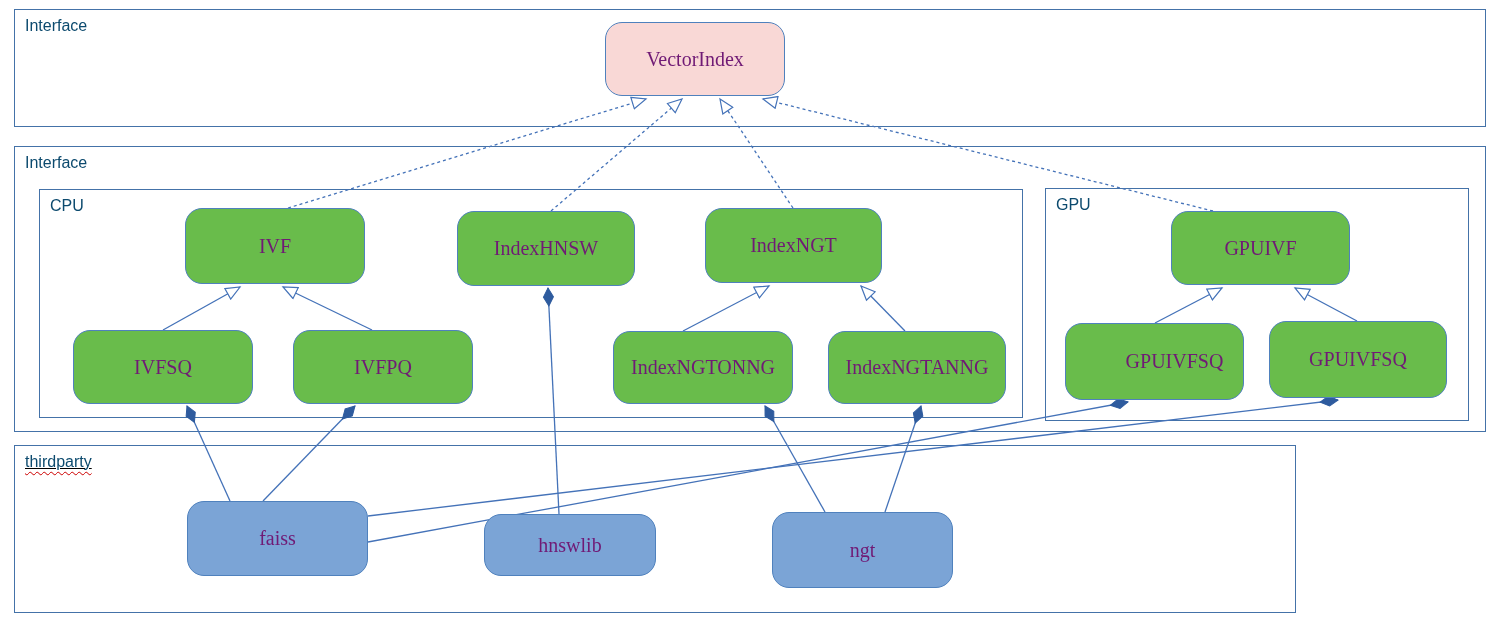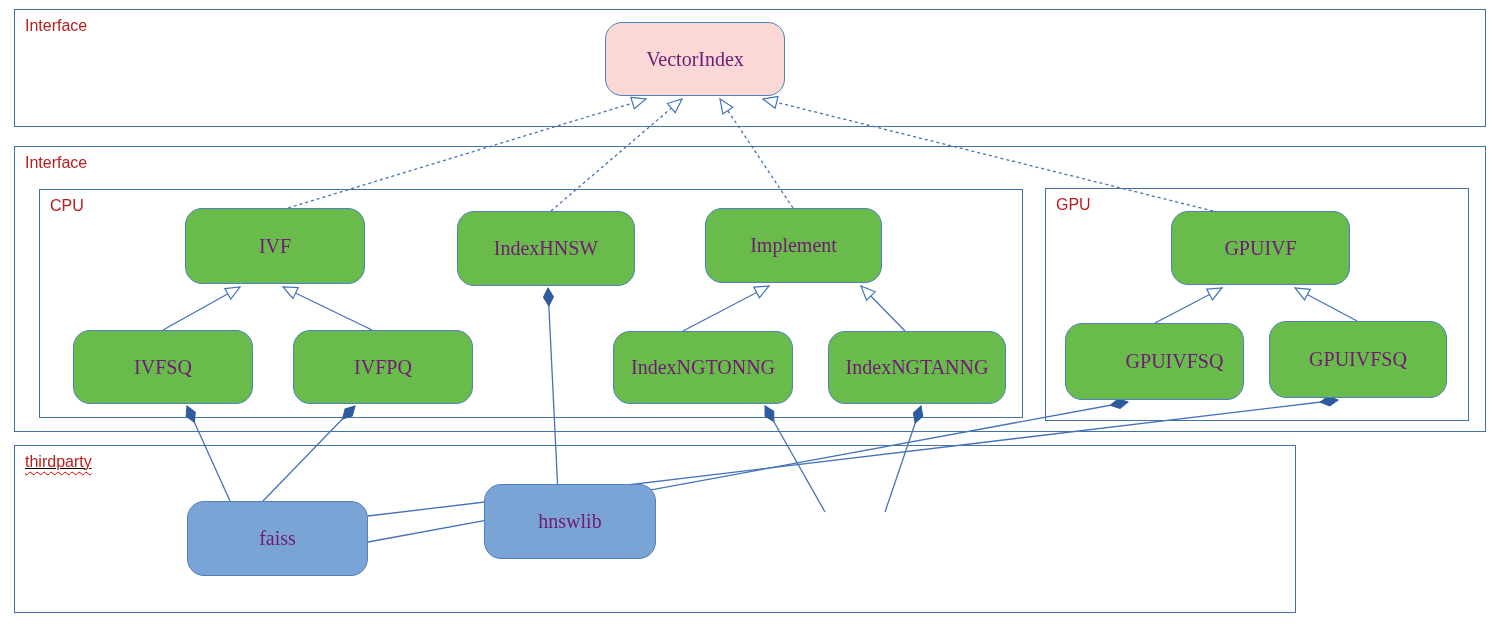--- a/index.html
+++ b/index.html
@@ -17,21 +17,21 @@
   .stage{
     position:relative;width:1503px;height:628px;background:#ffffff;
     font-family:"Liberation Sans",sans-serif;color:var(--text);
     overflow:hidden;
   }
   .container{
     position:absolute;border:1.6px solid var(--container-border);
     background:transparent;box-sizing:border-box;
   }
   .container-label{
-    position:absolute;left:10px;top:7px;font-size:16px;color:#b91c1c;
+    position:absolute;left:10px;top:7px;font-size:16px;color:#0c4a6e;
     font-family:"Liberation Sans",sans-serif;white-space:nowrap;
   }
   .underline{text-decoration:underline solid #000 1px;}
   .squiggle{text-decoration:underline wavy var(--squiggle) 1px;text-underline-offset:4px;}
   .edges{position:absolute;left:0;top:0;z-index:3;}
   .edge{stroke:var(--edge);stroke-width:1.3;fill:none;}
   .edge.dashed{stroke-dasharray:3 3;}
   .arrow-head{fill:#ffffff;stroke:var(--edge);stroke-width:1.2;}
   .diamond-head{fill:var(--edge-dark);stroke:var(--edge-dark);}
   .node{
@@ -104,21 +104,21 @@
     <span>VectorIndex</span>
   </div>
 
   <div class="node green" style="left:185px;top:208px;width:180px;height:76px;">
     <span>IVF</span>
   </div>
   <div class="node green" style="left:457px;top:211px;width:178px;height:75px;">
     <span>IndexHNSW</span>
   </div>
   <div class="node green" style="left:705px;top:208px;width:177px;height:75px;">
-    <span>Implement</span>
+    <span>IndexNGT</span>
   </div>
   <div class="node green" style="left:73px;top:330px;width:180px;height:74px;">
     <span>IVFSQ</span>
   </div>
   <div class="node green" style="left:293px;top:330px;width:180px;height:74px;">
     <span>IVFPQ</span>
   </div>
   <div class="node green" style="left:613px;top:331px;width:180px;height:73px;">
     <span>IndexNGTONNG</span>
   </div>
@@ -132,17 +132,20 @@
   <div class="node green" style="left:1065px;top:323px;width:179px;height:77px;padding-left:40px;">
     <span>GPUIVFSQ</span>
   </div>
   <div class="node green" style="left:1269px;top:321px;width:178px;height:77px;">
     <span>GPUIVFSQ</span>
   </div>
 
   <div class="node blue" style="left:187px;top:501px;width:181px;height:75px;">
     <span>faiss</span>
   </div>
-  <div class="node blue" style="left:484px;top:484px;width:172px;height:75px;text-align:right;">
+  <div class="node blue" style="left:484px;top:514px;width:172px;height:62px;text-align:right;">
     <span>hnswlib</span>
+  </div>
+  <div class="node blue" style="left:772px;top:512px;width:181px;height:76px;">
+    <span>ngt</span>
   </div>
 
 </div>
 
 </body></html>

